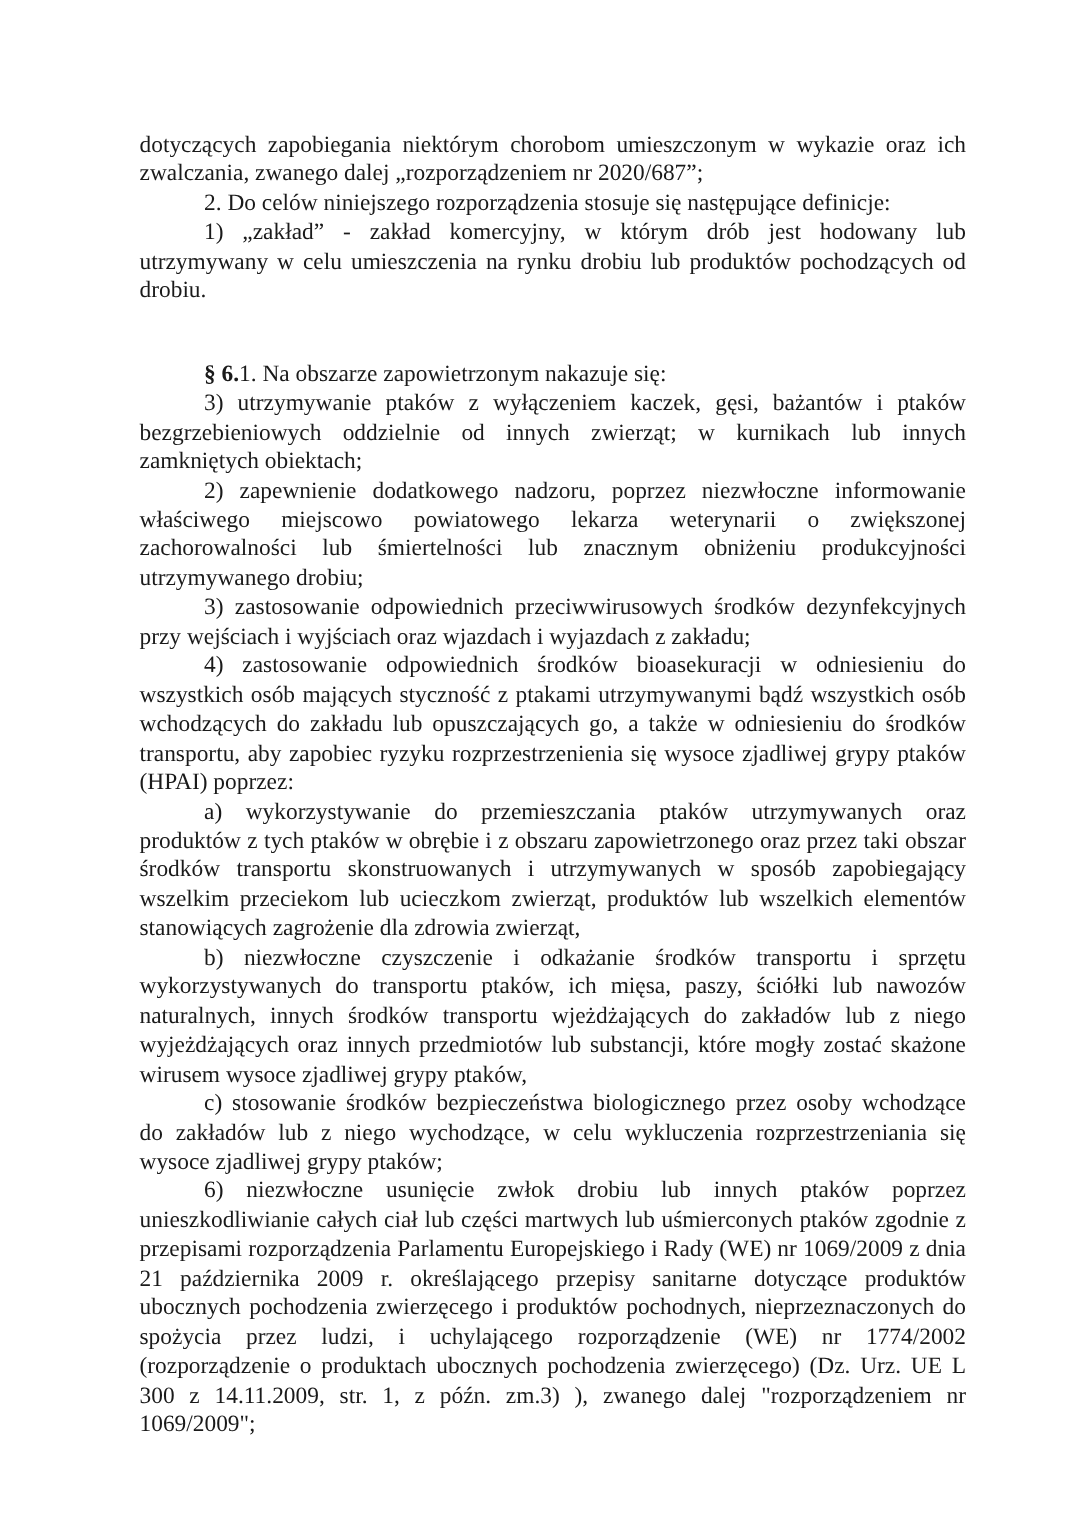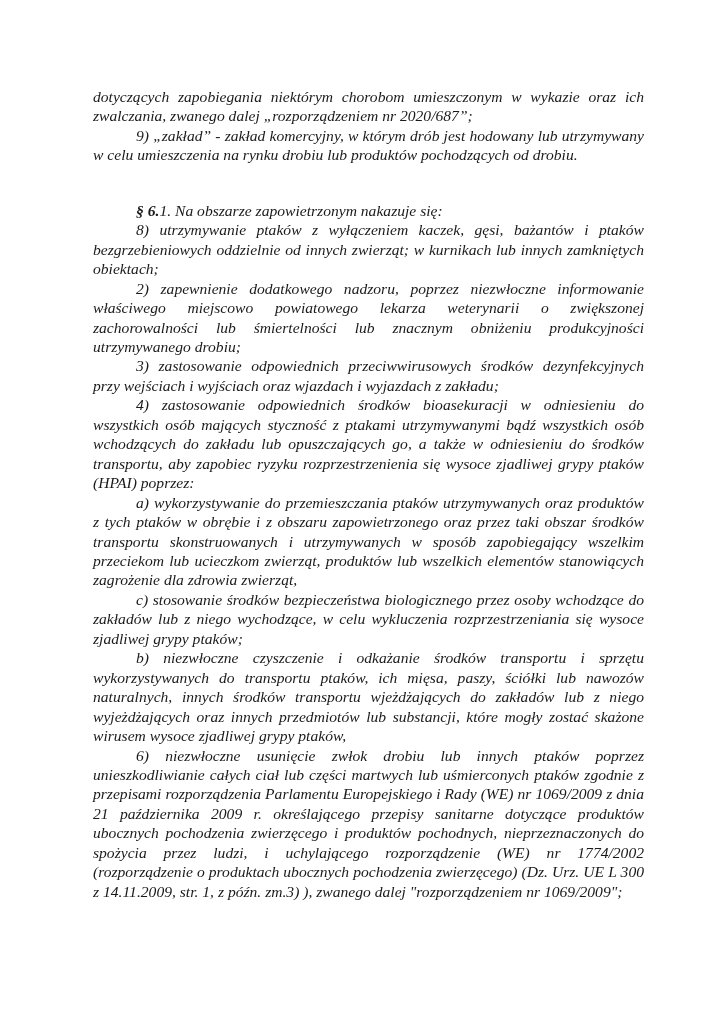--- a/index.html
+++ b/index.html
@@ -20,46 +20,46 @@
       width: 551px;
       font-family: "Liberation Serif", "DejaVu Serif", serif;
       font-size: 15.6px;
       line-height: 19.45px;
       color: #1a1a1a;
       text-align: justify;
     }
     .p {
       margin: 0;
       padding: 0;
-      font-style: italic;
     }
     .indent {
       text-indent: 43px;
     }
     .gap {
       margin-top: 36px;
     }
     .bold {
       font-weight: bold;
     }
     .last-line-left {
       text-align-last: left;
     }
   </style>
 </head>
 <body>
 
 <div class="page">
   <p class="p last-line-left">dotyczących zapobiegania niektórym chorobom umieszczonym w wykazie oraz ich zwalczania, zwanego dalej „rozporządzeniem nr 2020/687”;</p>
-  <p class="p indent last-line-left">9) „zakład” - zakład komercyjny, w którym drób jest hodowany lub utrzymywany w celu umieszczenia na rynku drobiu lub produktów pochodzących od drobiu.</p>
+  <p class="p indent">2. Do celów niniejszego rozporządzenia stosuje się następujące definicje:</p>
+  <p class="p indent last-line-left">1) „zakład” - zakład komercyjny, w którym drób jest hodowany lub utrzymywany w celu umieszczenia na rynku drobiu lub produktów pochodzących od drobiu.</p>
 
   <p class="p indent gap"><span class="bold">§ 6.</span><span>1. Na obszarze zapowietrzonym nakazuje się:</span></p>
 
-  <p class="p indent last-line-left">8) utrzymywanie ptaków z wyłączeniem kaczek, gęsi, bażantów i ptaków bezgrzebieniowych oddzielnie od innych zwierząt; w kurnikach lub innych zamkniętych obiektach;</p>
+  <p class="p indent last-line-left">3) utrzymywanie ptaków z wyłączeniem kaczek, gęsi, bażantów i ptaków bezgrzebieniowych oddzielnie od innych zwierząt; w kurnikach lub innych zamkniętych obiektach;</p>
   <p class="p indent last-line-left">2) zapewnienie dodatkowego nadzoru, poprzez niezwłoczne informowanie właściwego miejscowo powiatowego lekarza weterynarii o zwiększonej zachorowalności lub śmiertelności lub znacznym obniżeniu produkcyjności utrzymywanego drobiu;</p>
   <p class="p indent last-line-left">3) zastosowanie odpowiednich przeciwwirusowych środków dezynfekcyjnych przy wejściach i wyjściach oraz wjazdach i wyjazdach z zakładu;</p>
   <p class="p indent last-line-left">4) zastosowanie odpowiednich środków bioasekuracji w odniesieniu do wszystkich osób mających styczność z ptakami utrzymywanymi bądź wszystkich osób wchodzących do zakładu lub opuszczających go, a także w odniesieniu do środków transportu, aby zapobiec ryzyku rozprzestrzenienia się wysoce zjadliwej grypy ptaków (HPAI) poprzez:</p>
   <p class="p indent last-line-left">a) wykorzystywanie do przemieszczania ptaków utrzymywanych oraz produktów z tych ptaków w obrębie i z obszaru zapowietrzonego oraz przez taki obszar środków transportu skonstruowanych i utrzymywanych w sposób zapobiegający wszelkim przeciekom lub ucieczkom zwierząt, produktów lub wszelkich elementów stanowiących zagrożenie dla zdrowia zwierząt,</p>
+  <p class="p indent last-line-left">b) niezwłoczne czyszczenie i odkażanie środków transportu i sprzętu wykorzystywanych do transportu ptaków, ich mięsa, paszy, ściółki lub nawozów naturalnych, innych środków transportu wjeżdżających do zakładów lub z niego wyjeżdżających oraz innych przedmiotów lub substancji, które mogły zostać skażone wirusem wysoce zjadliwej grypy ptaków,</p>
   <p class="p indent last-line-left">c) stosowanie środków bezpieczeństwa biologicznego przez osoby wchodzące do zakładów lub z niego wychodzące, w celu wykluczenia rozprzestrzeniania się wysoce zjadliwej grypy ptaków;</p>
-  <p class="p indent last-line-left">b) niezwłoczne czyszczenie i odkażanie środków transportu i sprzętu wykorzystywanych do transportu ptaków, ich mięsa, paszy, ściółki lub nawozów naturalnych, innych środków transportu wjeżdżających do zakładów lub z niego wyjeżdżających oraz innych przedmiotów lub substancji, które mogły zostać skażone wirusem wysoce zjadliwej grypy ptaków,</p>
   <p class="p indent last-line-left">6) niezwłoczne usunięcie zwłok drobiu lub innych ptaków poprzez unieszkodliwianie całych ciał lub części martwych lub uśmierconych ptaków zgodnie z przepisami rozporządzenia Parlamentu Europejskiego i Rady (WE) nr 1069/2009 z dnia 21 października 2009 r. określającego przepisy sanitarne dotyczące produktów ubocznych pochodzenia zwierzęcego i produktów pochodnych, nieprzeznaczonych do spożycia przez ludzi, i uchylającego rozporządzenie (WE) nr 1774/2002 (rozporządzenie o produktach ubocznych pochodzenia zwierzęcego) (Dz. Urz. UE L 300 z 14.11.2009, str. 1, z późn. zm.3) ), zwanego dalej "rozporządzeniem nr 1069/2009";</p>
 
 </div>
 
 </body></html>

